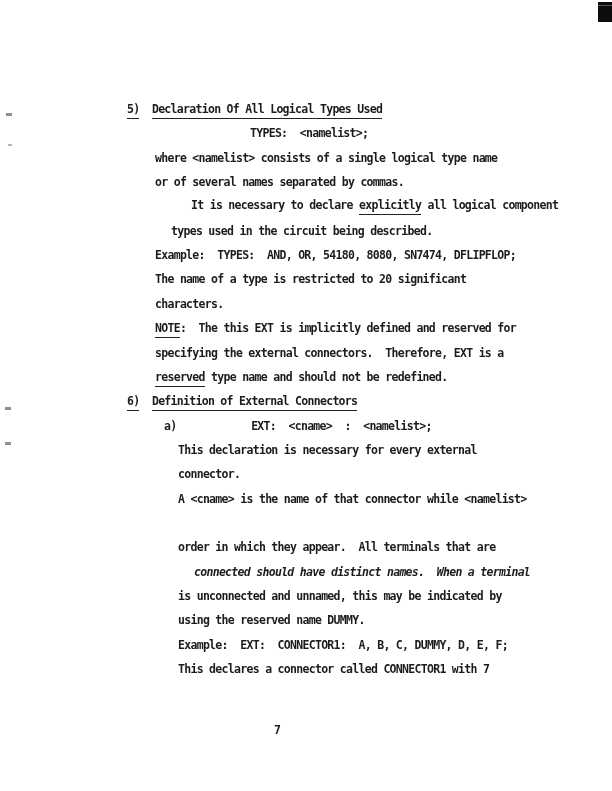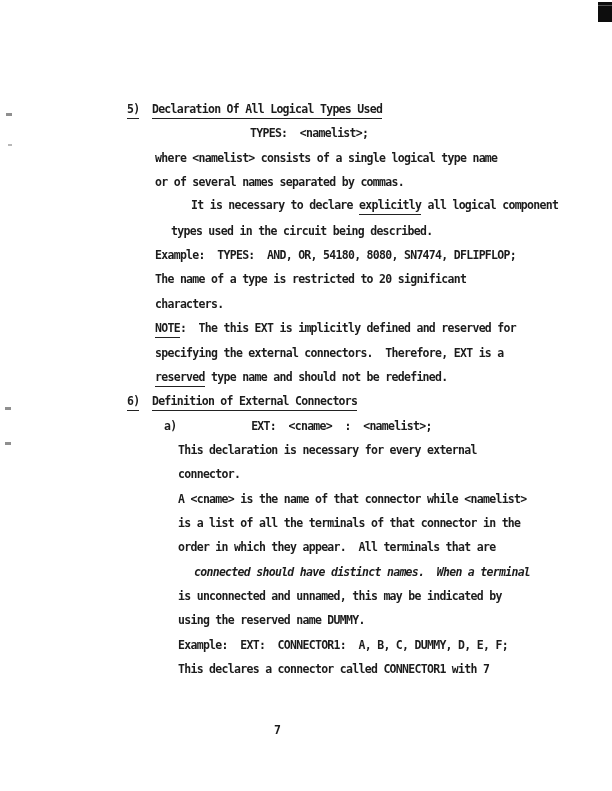--- a/index.html
+++ b/index.html
@@ -90,21 +90,20 @@
       <div class="line" style="left: 155px; top: 272.45px;"><span>The name of a type is restricted to 20 significant</span></div>
       <div class="line" style="left: 155px; top: 296.8px;"><span>characters.</span></div>
       <div class="line" style="left: 155px; top: 321.15px;"><span class="u">NOTE</span><span>:  The this EXT is implicitly defined and reserved for</span></div>
       <div class="line" style="left: 155px; top: 345.5px;"><span>specifying the external connectors.  Therefore, EXT is a</span></div>
       <div class="line" style="left: 155px; top: 369.85px;"><span class="u">reserved</span><span> type name and should not be redefined.</span></div>
       <div class="line" style="left: 127px; top: 394.2px;"><span class="u">6)</span><span>  </span><span class="u">Definition of External Connectors</span></div>
       <div class="line" style="left: 164px; top: 418.55px;"><span>a)            EXT:  &lt;cname&gt;  :  &lt;namelist&gt;;</span></div>
       <div class="line" style="left: 178px; top: 442.9px; text-decoration: underline;"><span>This declaration is necessary for every external</span></div>
       <div class="line" style="left: 178px; top: 467.25px;"><span>connector.</span></div>
       <div class="line" style="left: 178px; top: 491.6px;"><span>A &lt;cname&gt; is the name of that connector while &lt;namelist&gt;</span></div>
-      <div class="line" style="left: 178px; top: 515.95px;"><span>is a list of all the terminals of that connector in the</span></div>
       <div class="line" style="left: 178px; top: 540.3px;"><span>order in which they appear.  All terminals that are</span></div>
       <div class="line" style="left: 194px; top: 564.65px; font-style: italic;"><span>connected should have distinct names.  When a terminal</span></div>
       <div class="line" style="left: 178px; top: 589px;"><span>is unconnected and unnamed, this may be indicated by</span></div>
       <div class="line" style="left: 178px; top: 613.35px;"><span>using the reserved name DUMMY.</span></div>
       <div class="line" style="left: 178px; top: 637.7px;"><span>Example:  EXT:  CONNECTOR1:  A, B, C, DUMMY, D, E, F;</span></div>
       <div class="line" style="left: 178px; top: 662.05px;"><span>This declares a connector called CONNECTOR1 with 7</span></div>
     </div>
 
   <div class="page-number">7</div>
 </div>

